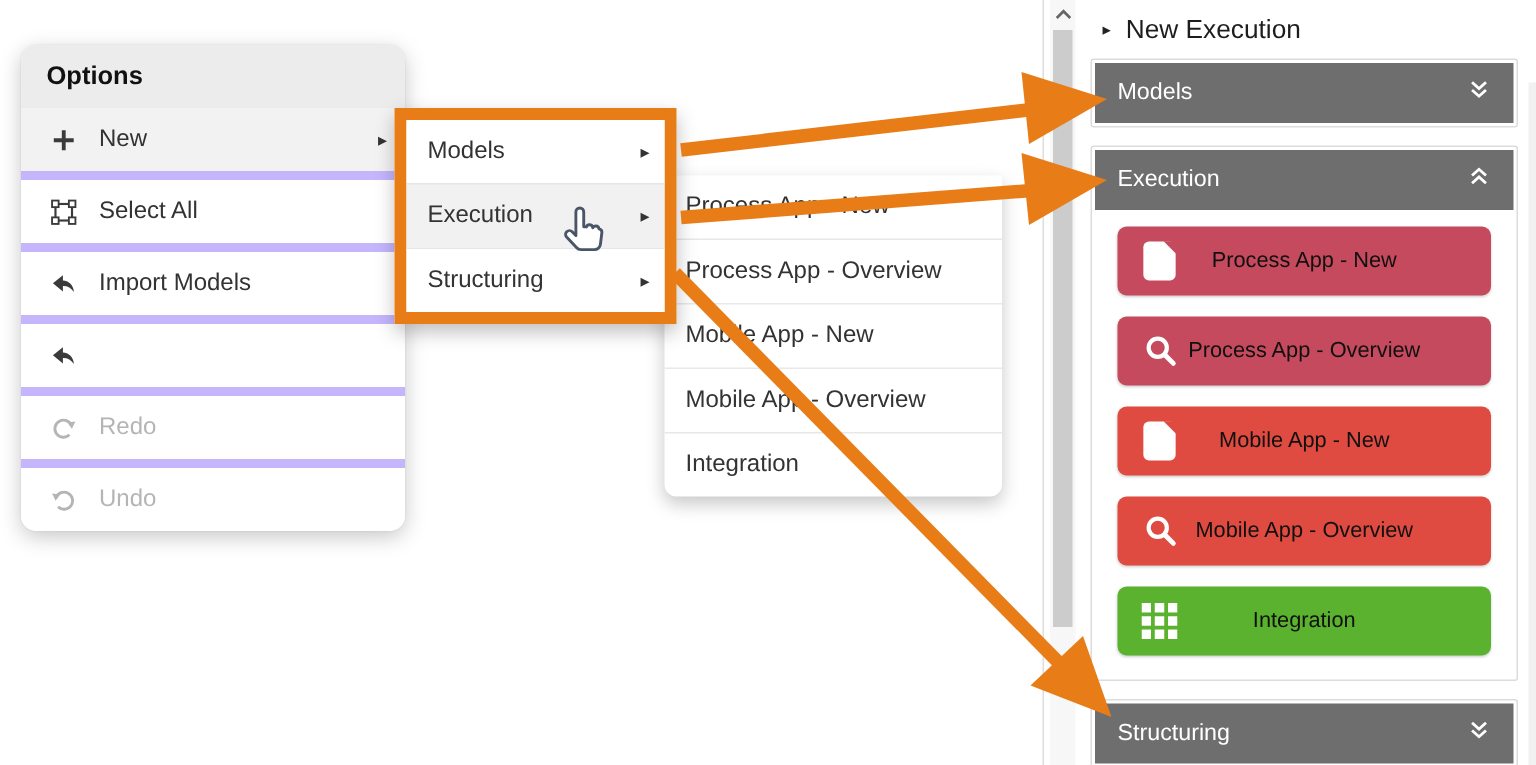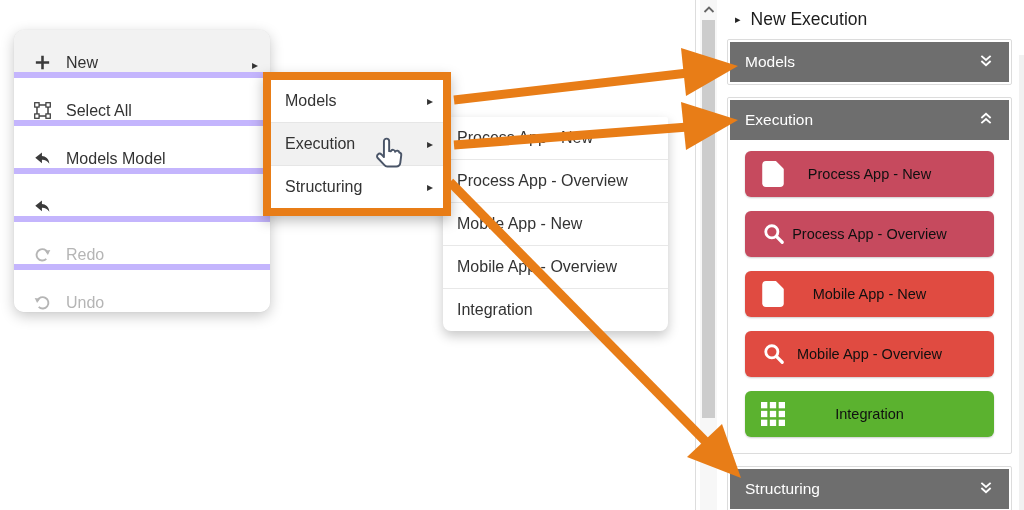--- a/index.html
+++ b/index.html
@@ -11,21 +11,21 @@
   
   .ctx-menu{
     position:absolute;left:14px;top:30px;width:256px;z-index:10;
     background:#fff;border-radius:10px;overflow:hidden;
     box-shadow:0 4px 14px rgba(0,0,0,.22),0 0 1px rgba(0,0,0,.15);
   }
   .ctx-header{
     background:#ececec;padding:11px 17px;font-size:17px;font-weight:bold;color:#111;
   }
   .mi{
-    display:flex;align-items:flex-end;height:42px;padding:0 12px 0 17px;
+    display:flex;align-items:center;height:42px;padding:0 12px 0 17px;
     font-size:16px;color:#333;background:#fff;
   }
   .mi + .mi{border-top:6px solid #c4b5fd;}
   .mi.hl{background:#f2f2f2;}
   .mi.disabled{color:#b5b5b5;}
   .mi-icon{width:22px;margin-right:13px;display:flex;align-items:center;justify-content:center;color:#3b3b3b;flex:none;}
   .mi.disabled .mi-icon{color:#b5b5b5;}
   .caret{margin-left:auto;font-size:12px;color:#333;font-family:"DejaVu Sans",sans-serif;}
   
   .sub-new{
@@ -78,20 +78,21 @@
   .btn-icon{position:absolute;left:16px;top:50%;transform:translateY(-50%);display:flex;}
   
   .arrows{position:absolute;left:0;top:0;z-index:40;pointer-events:none;}
   .cursor{position:absolute;left:371px;top:137px;z-index:60;pointer-events:none;}
   [data-icon]{display:flex;}
 </style>
 </head>
 <body>
 
 <div class="ctx-menu">
+  <div class="ctx-header">Options</div>
   <div>
     <div class="mi hl">
         <span class="mi-icon">
           <span data-icon="plus-icon">
             <svg width="19" height="19" viewBox="0 0 20 20">
               <path d="M10 3 V17 M3 10 H17" stroke="currentColor" stroke-width="2.7" fill="none"></path>
             </svg>
           </span>
 
         </span>
@@ -120,21 +121,21 @@
       <div class="mi">
         <span class="mi-icon">
 
           <span data-icon="import-icon">
             <svg width="19" height="19" viewBox="0 0 20 20">
               <path d="M17.2 15.5 C16.6 10 13.2 7.6 9.4 7.4 L9.4 3.6 L2.4 9.3 L9.4 15 L9.4 11.2 C12.6 11.1 15.2 12.4 17.2 15.5 Z" fill="currentColor"></path>
             </svg>
           </span>
 
         </span>
-        <span>Models Model</span>
+        <span>Import Models</span>
 
       </div>
       <div class="mi">
         <span class="mi-icon">
 
           <span data-icon="import-icon">
             <svg width="19" height="19" viewBox="0 0 20 20">
               <path d="M17.2 15.5 C16.6 10 13.2 7.6 9.4 7.4 L9.4 3.6 L2.4 9.3 L9.4 15 L9.4 11.2 C12.6 11.1 15.2 12.4 17.2 15.5 Z" fill="currentColor"></path>
             </svg>
           </span>

